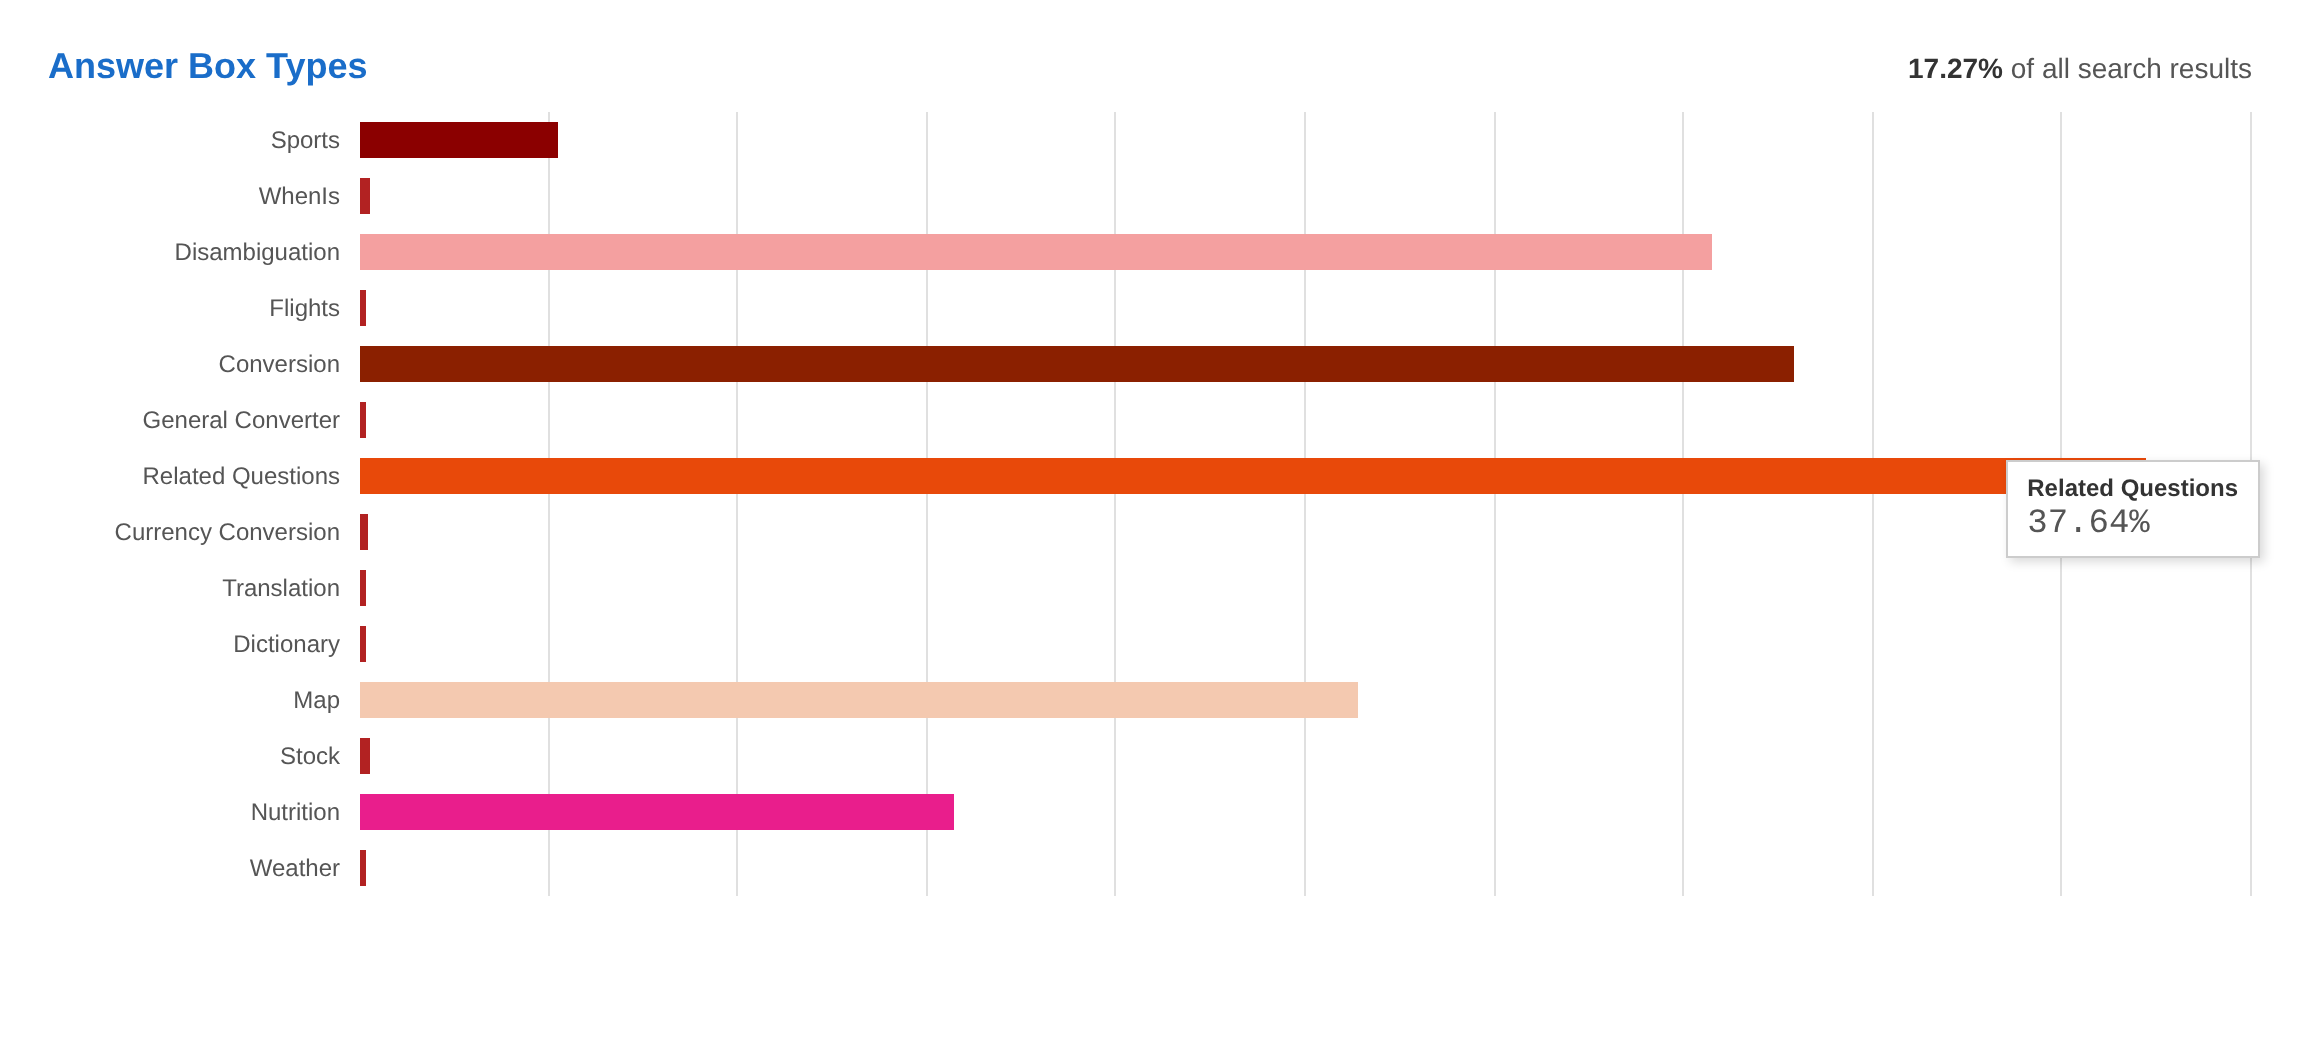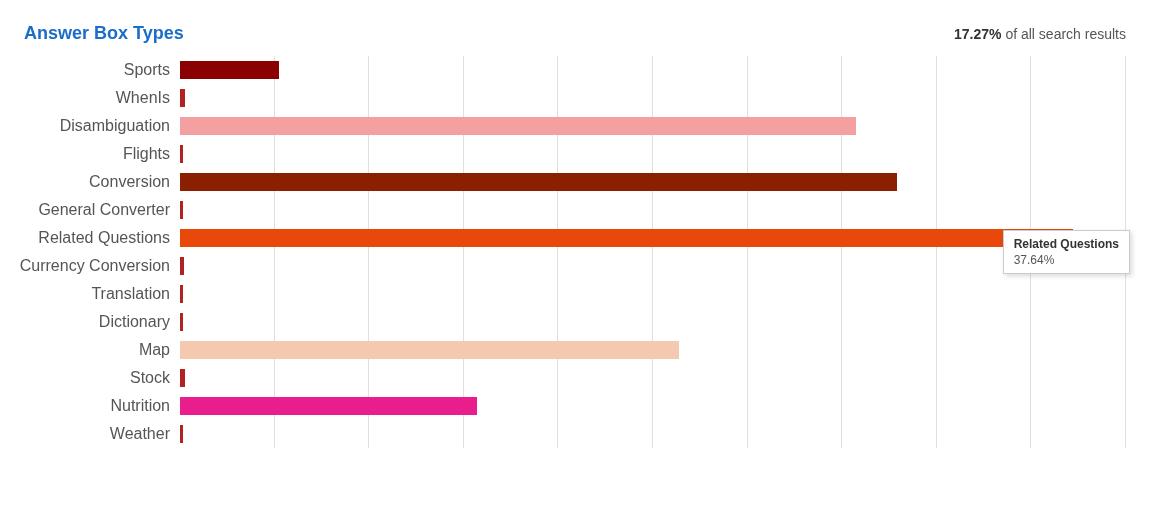--- a/index.html
+++ b/index.html
@@ -54,21 +54,21 @@
       display: flex;
       align-items: center;
       height: 28px;
       position: relative;
     }
     .bar-label {
       position: absolute;
       left: -180px;
       width: 170px;
       text-align: right;
-      font-size: 16px;
+      font-size: 12px;
       color: #555;
       white-space: nowrap;
     }
     .bar-container {
       width: 100%;
       height: 18px;
       position: relative;
     }
     .bar {
       height: 100%;
@@ -85,23 +85,24 @@
       top: 230px;
       right: 20px;
       min-width: 110px;
     }
     .tooltip-title {
       font-weight: bold;
       font-size: 12px;
       color: #333;
     }
     .tooltip-value {
-      font-size: 12px;
+      font-size: 17px;
       color: #555;
       margin-top: 2px;
+      font-family: Liberation Mono, monospace;
     }
   </style>
 </head>
 <body>
 
 <div class="header">
   <span class="chart-title">Answer Box Types</span>
   <span class="summary-stat">
     <strong>17.27%</strong>
     <span>of all search results</span>

